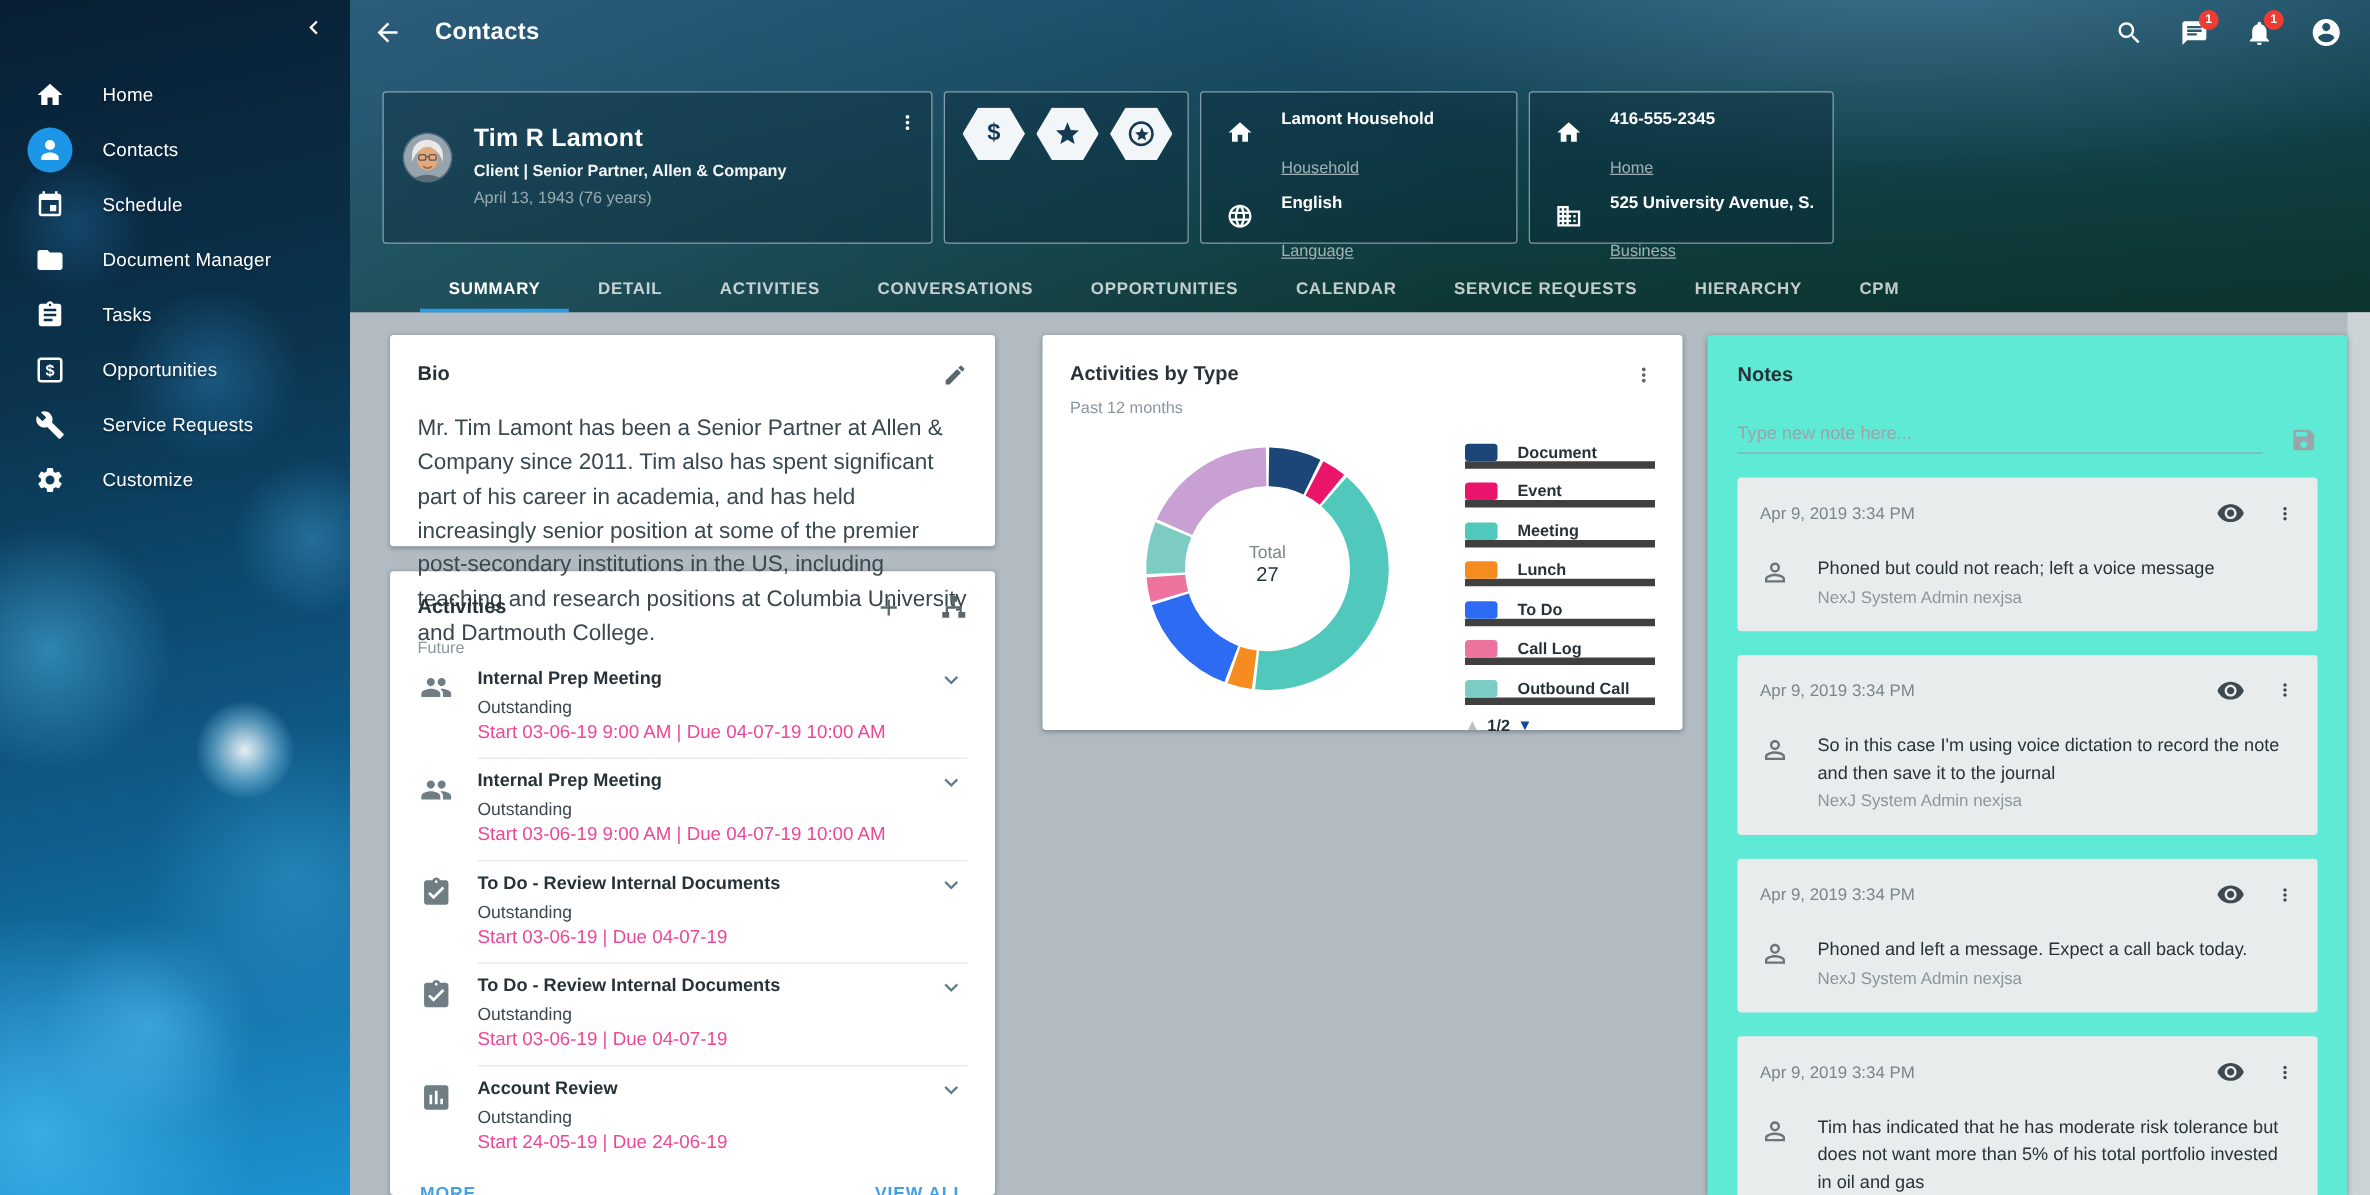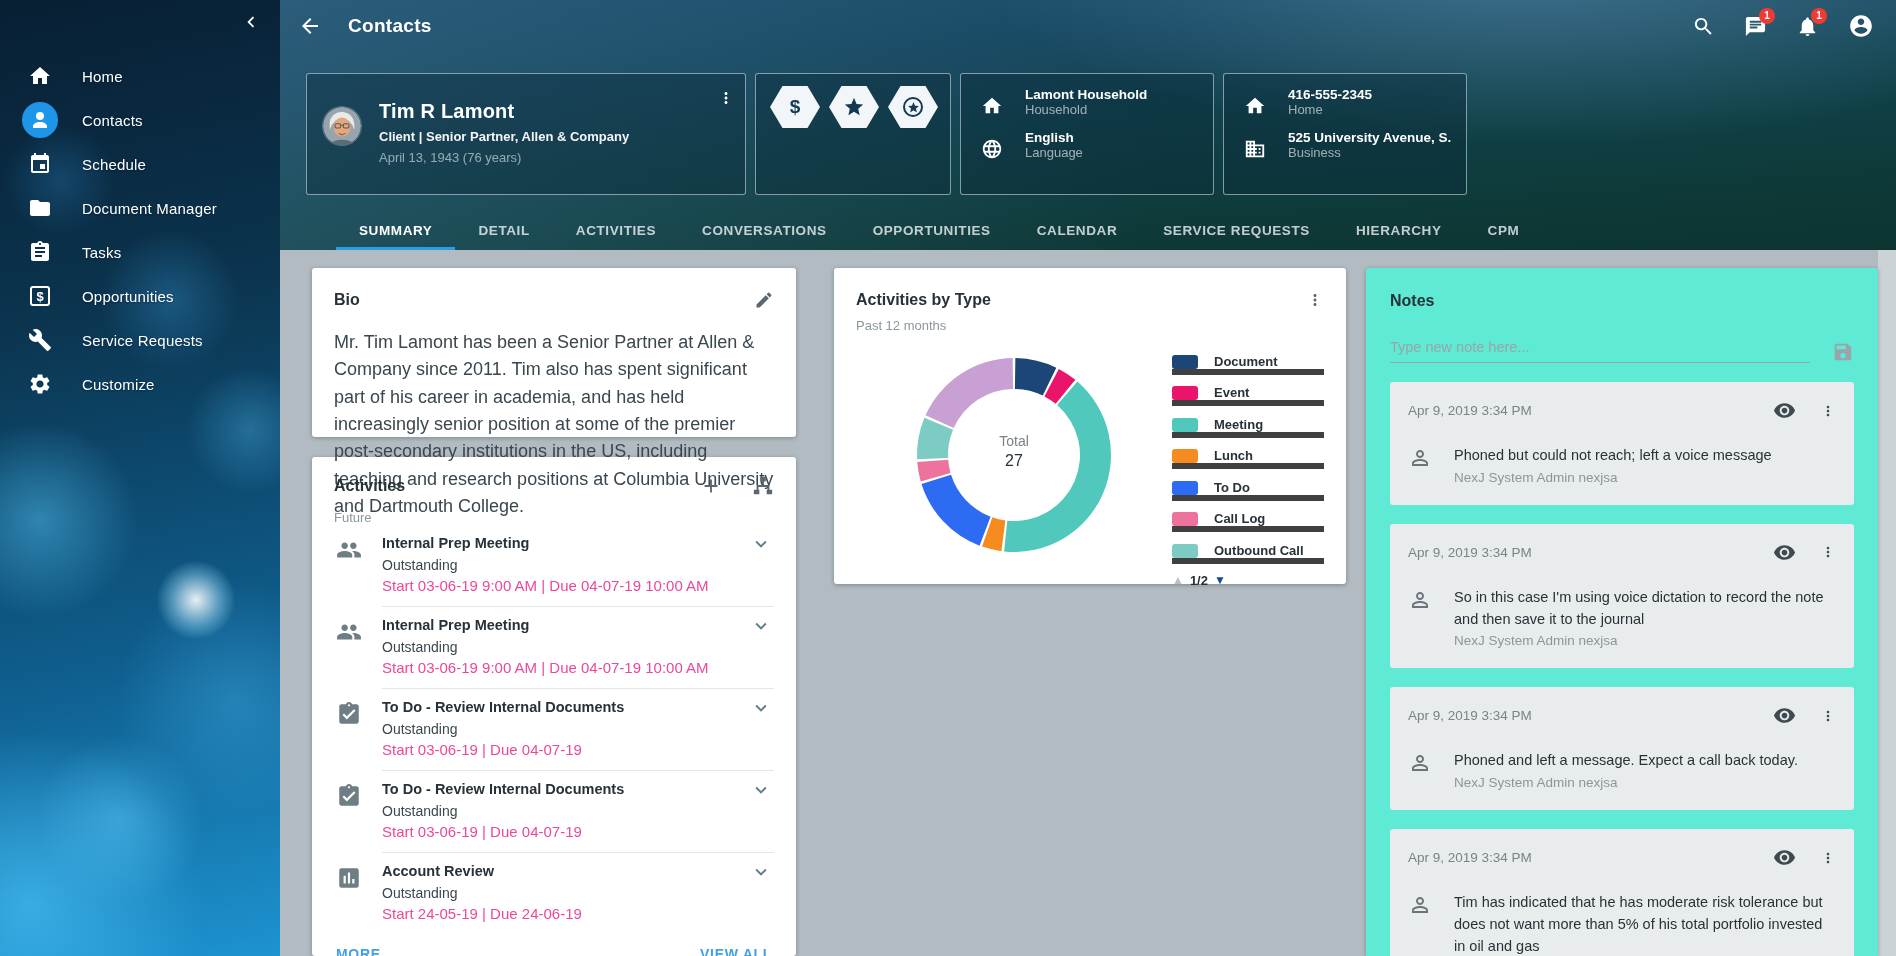--- a/index.html
+++ b/index.html
@@ -58,21 +58,21 @@
   .hex .icon { width:22px; height:22px; }
   .hex .dollar { font-size:19px; font-weight:bold; font-family:"Liberation Sans",sans-serif; }
   .hex .ring { width:20px; height:20px; border:2.5px solid #133953; border-radius:50%; display:flex; align-items:center; justify-content:center; }
   .hex .ring .icon { width:13px; height:13px; }
   .hcard.info { width:254px; padding:13px 14px; }
   .hcard.info2 { width:244px; }
   .inf-row { display:flex; margin-bottom:13px; }
   .inf-ic { width:22px; height:22px; color:#fff; margin:8px 0 0 6px; flex:0 0 auto; }
   .inf-tx { margin-left:22px; min-width:0; }
   .inf-pri { color:#fff; font-size:13.5px; font-weight:bold; white-space:nowrap; overflow:hidden; }
-  .inf-sec { color:rgba(255,255,255,.6); font-size:13px; margin-top:0; }
+  .inf-sec { color:rgba(255,255,255,.6); font-size:13px; margin-top:24px;text-decoration:underline; }
 
   .tabs { position:absolute; left:56px; bottom:0; display:flex; }
   .tab { height:40px; padding:0 23px; display:flex; align-items:center; color:rgba(255,255,255,.75);
     font-size:13.5px; font-weight:bold; letter-spacing:.6px; cursor:pointer; position:relative; }
   .tab.active { color:#fff; }
   .tab.active::after { content:""; position:absolute; left:0; right:0; bottom:0; height:3px; background:#2b9ce8; }
 
   
   .content { position:absolute; left:280px; top:250px; width:1616px; height:706px; background:#b1bbc1; }
   .scroll-strip { position:absolute; right:0; top:0; width:18px; height:706px; background:#ccd3d7; }

